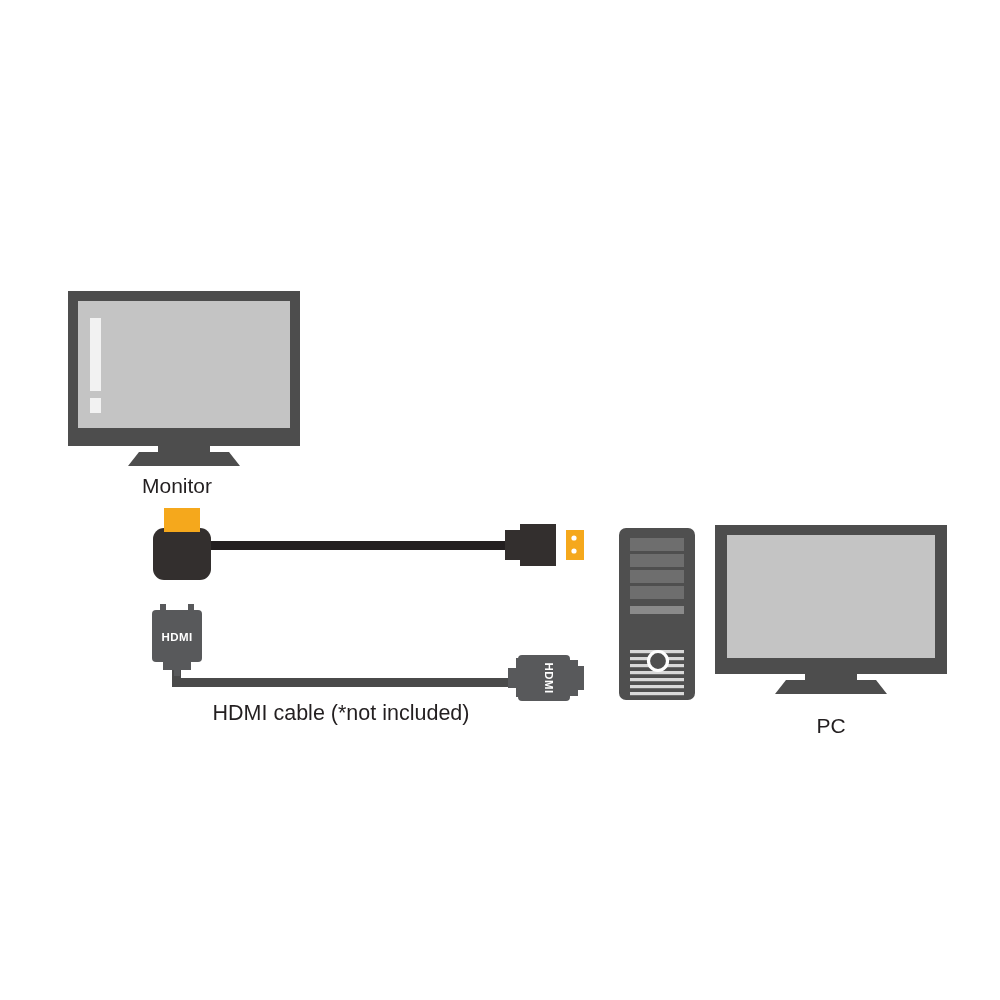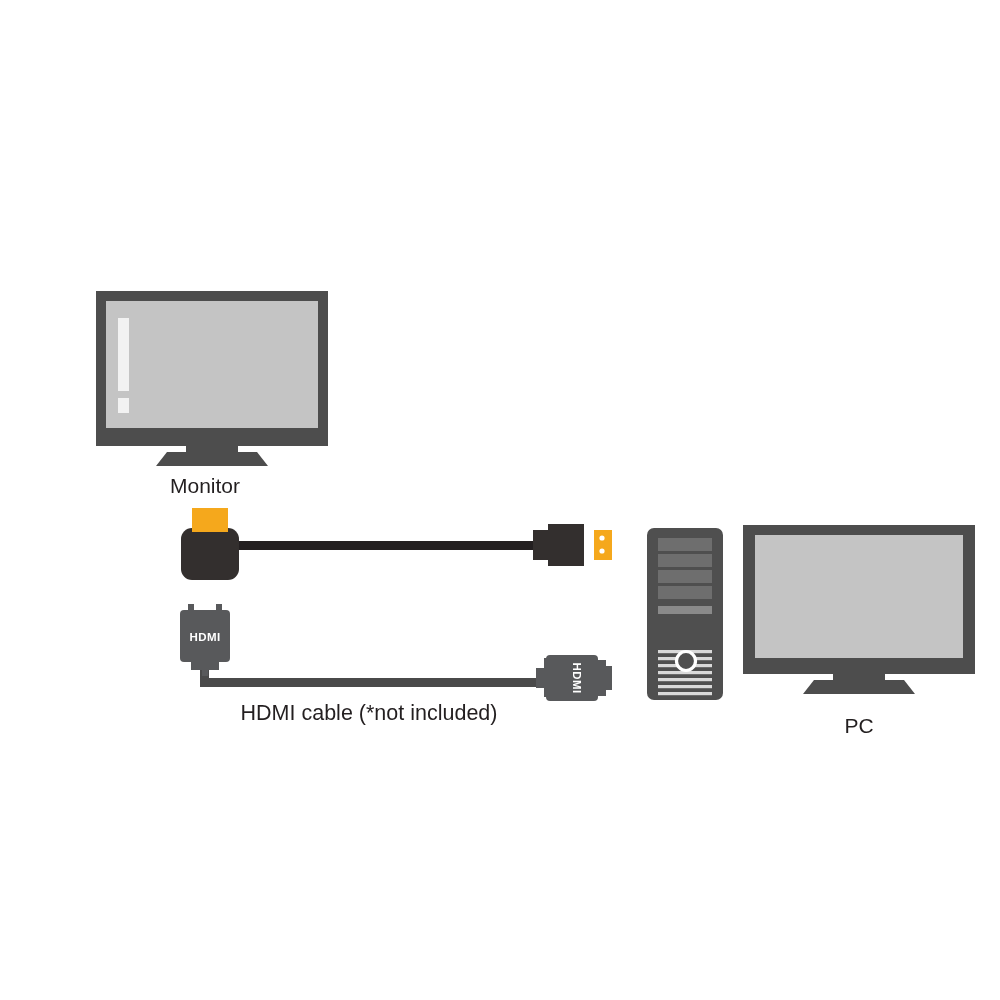--- a/index.html
+++ b/index.html
@@ -13,21 +13,20 @@
     height: 1000px;
     font-family: "Liberation Sans", sans-serif;
     overflow: hidden;
     position: relative;
   }
   #diagram-root {
     position: absolute;
     inset: 0;
     width: 838px;
     height: 1000px;
-    margin-left: 28px;
   }
   svg#scene {
     display: block;
     width: 1000px;
     height: 1000px;
   }
   .lbl {
     font-family: "Liberation Sans", sans-serif;
     fill: #231f20;
     font-size: 21px;

